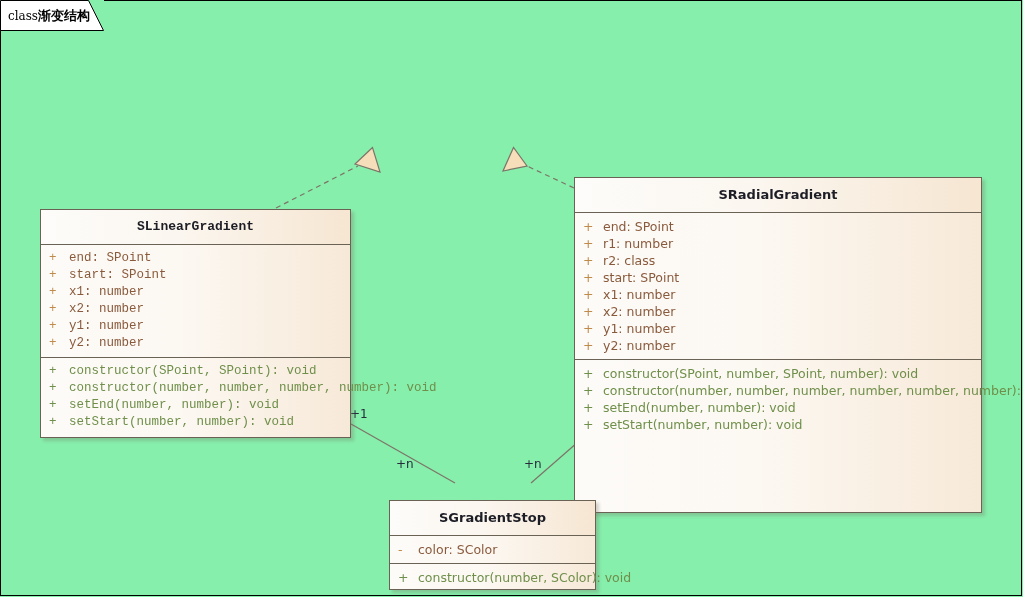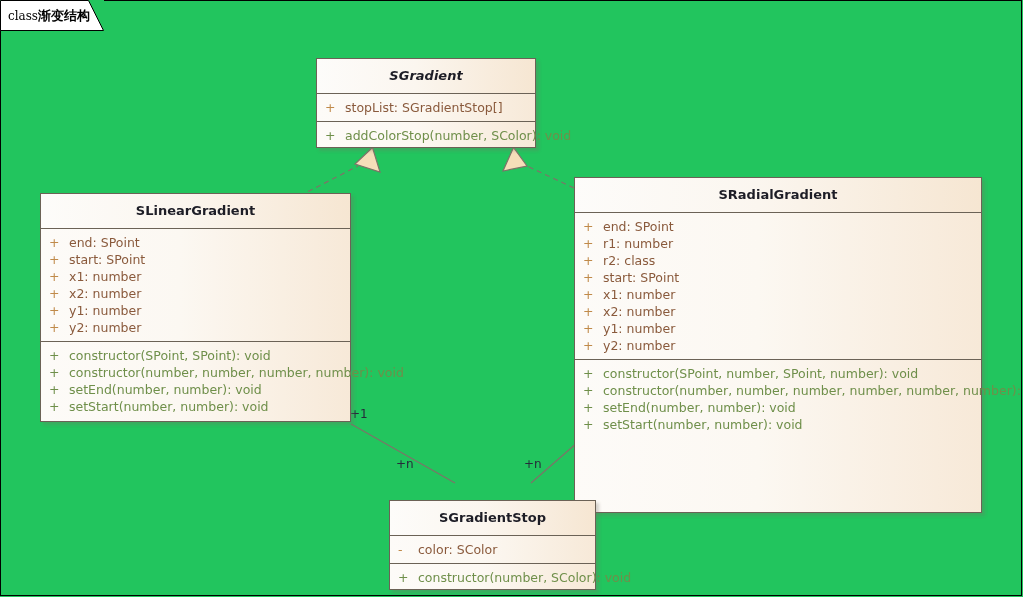--- a/index.html
+++ b/index.html
@@ -8,21 +8,21 @@
     padding: 0;
     background: #ffffff;
   }
   body {
     font-family: "DejaVu Sans", "Liberation Sans", sans-serif;
   }
   #canvas {
     position: relative;
     width: 1023px;
     height: 597px;
-    background: #22c55e;
+    background: #86efac;
     overflow: hidden;
   }
 
   
   #frame {
     position: absolute;
     left: 0px;
     top: 0px;
     width: 1022px;
     height: 596px;
@@ -183,35 +183,22 @@
     <line x1="351" y1="424" x2="455" y2="483" stroke="#7d7468" stroke-width="1.2"></line>
 
     <line x1="578" y1="442" x2="531" y2="483" stroke="#7d7468" stroke-width="1.2"></line>
   </svg>
 
   <div class="mult-label" style="left:350px; top:407px;">+1</div>
   <div class="mult-label" style="left:396px; top:457px;">+n</div>
   <div class="mult-label" style="left:583px; top:446px;">+1</div>
   <div class="mult-label" style="left:524px; top:457px;">+n</div>
 
-  <div class="uml-class" id="cls-sgradient" style="left:316px; top:58px; width:220px; height:90px;">
-    <div class="uml-header abstract">SGradient</div>
-    <div class="uml-section">
-      <div class="uml-row attr">
-        <span class="vis">+</span><span class="txt">stopList: SGradientStop[]</span>
-      </div>
-    </div>
-    <div class="uml-section">
-      <div class="uml-row method">
-        <span class="vis">+</span><span class="txt">addColorStop(number, SColor): void</span>
-      </div>
-    </div>
-  </div>
-
-  <div class="uml-class" id="cls-slinear" style="left:40px; top:193px; width:311px; height:229px;">
+
+  <div class="uml-class" id="cls-slinear" style="left:40px; top:209px; width:311px; height:229px;font-family:Liberation Mono, monospace;">
     <div class="uml-header">SLinearGradient</div>
     <div class="uml-section">
       <div class="uml-row attr">
         <span class="vis">+</span><span class="txt">end: SPoint</span>
       </div>
       <div class="uml-row attr">
         <span class="vis">+</span><span class="txt">start: SPoint</span>
       </div>
       <div class="uml-row attr">
         <span class="vis">+</span><span class="txt">x1: number</span>

